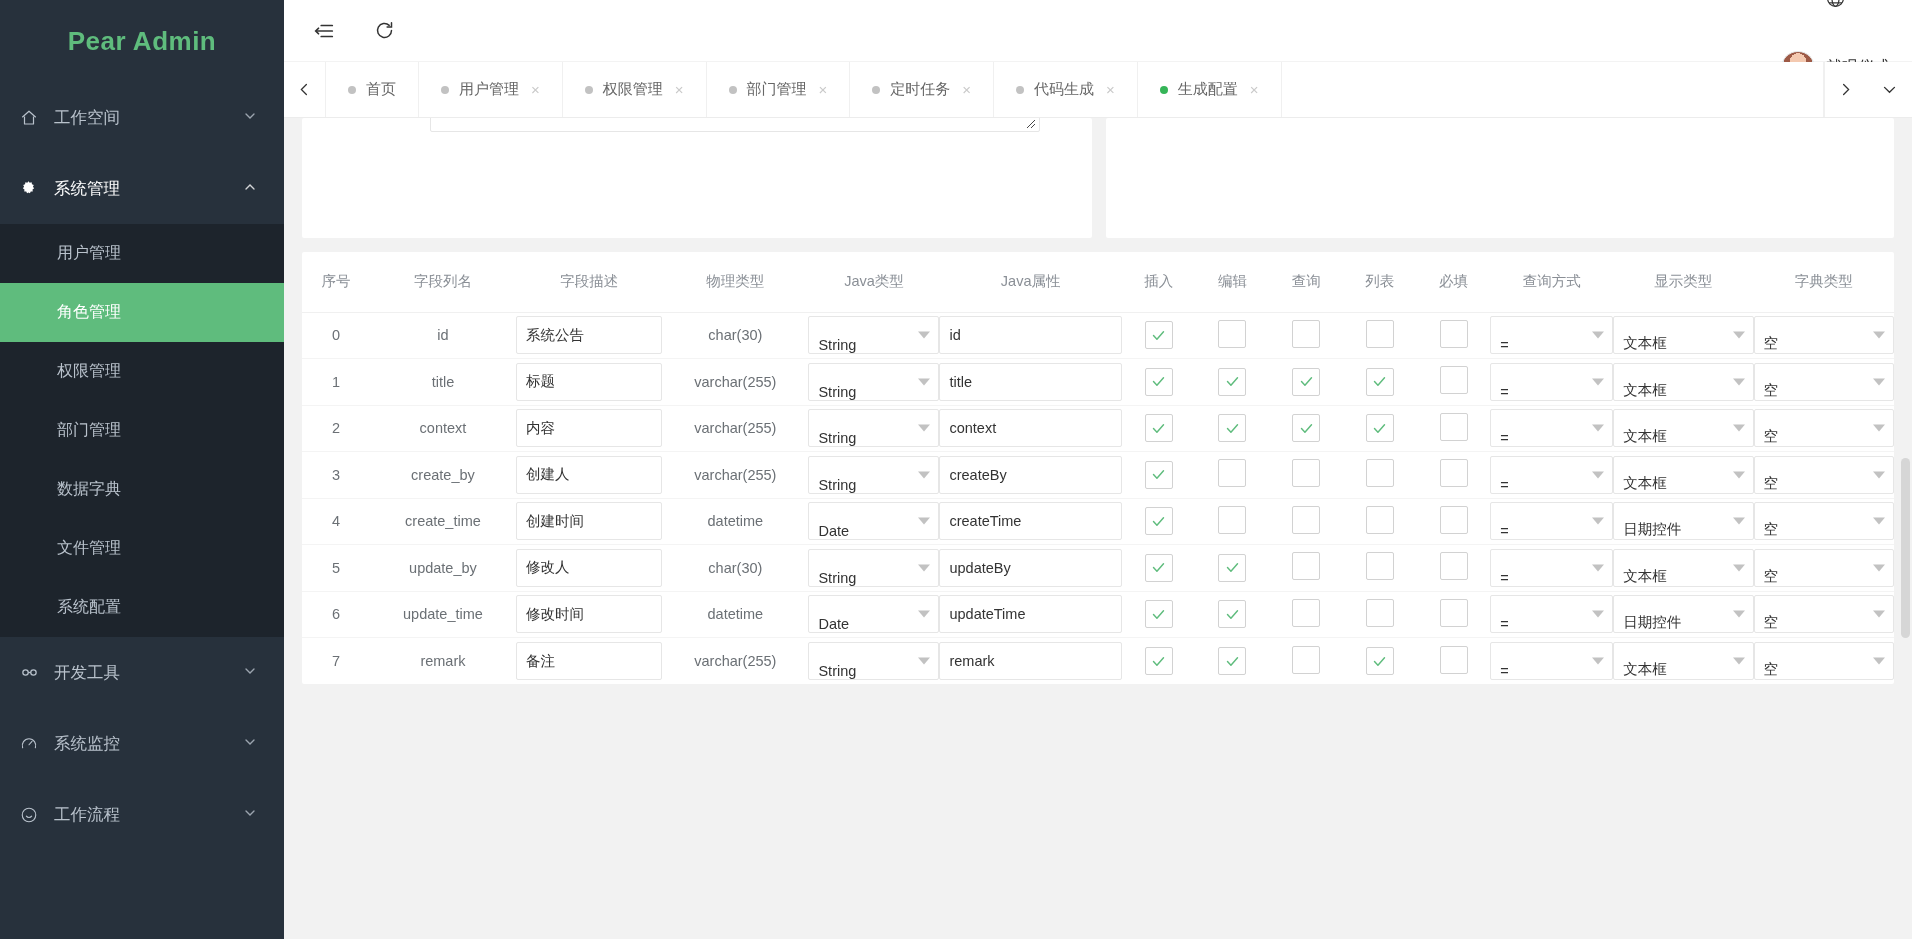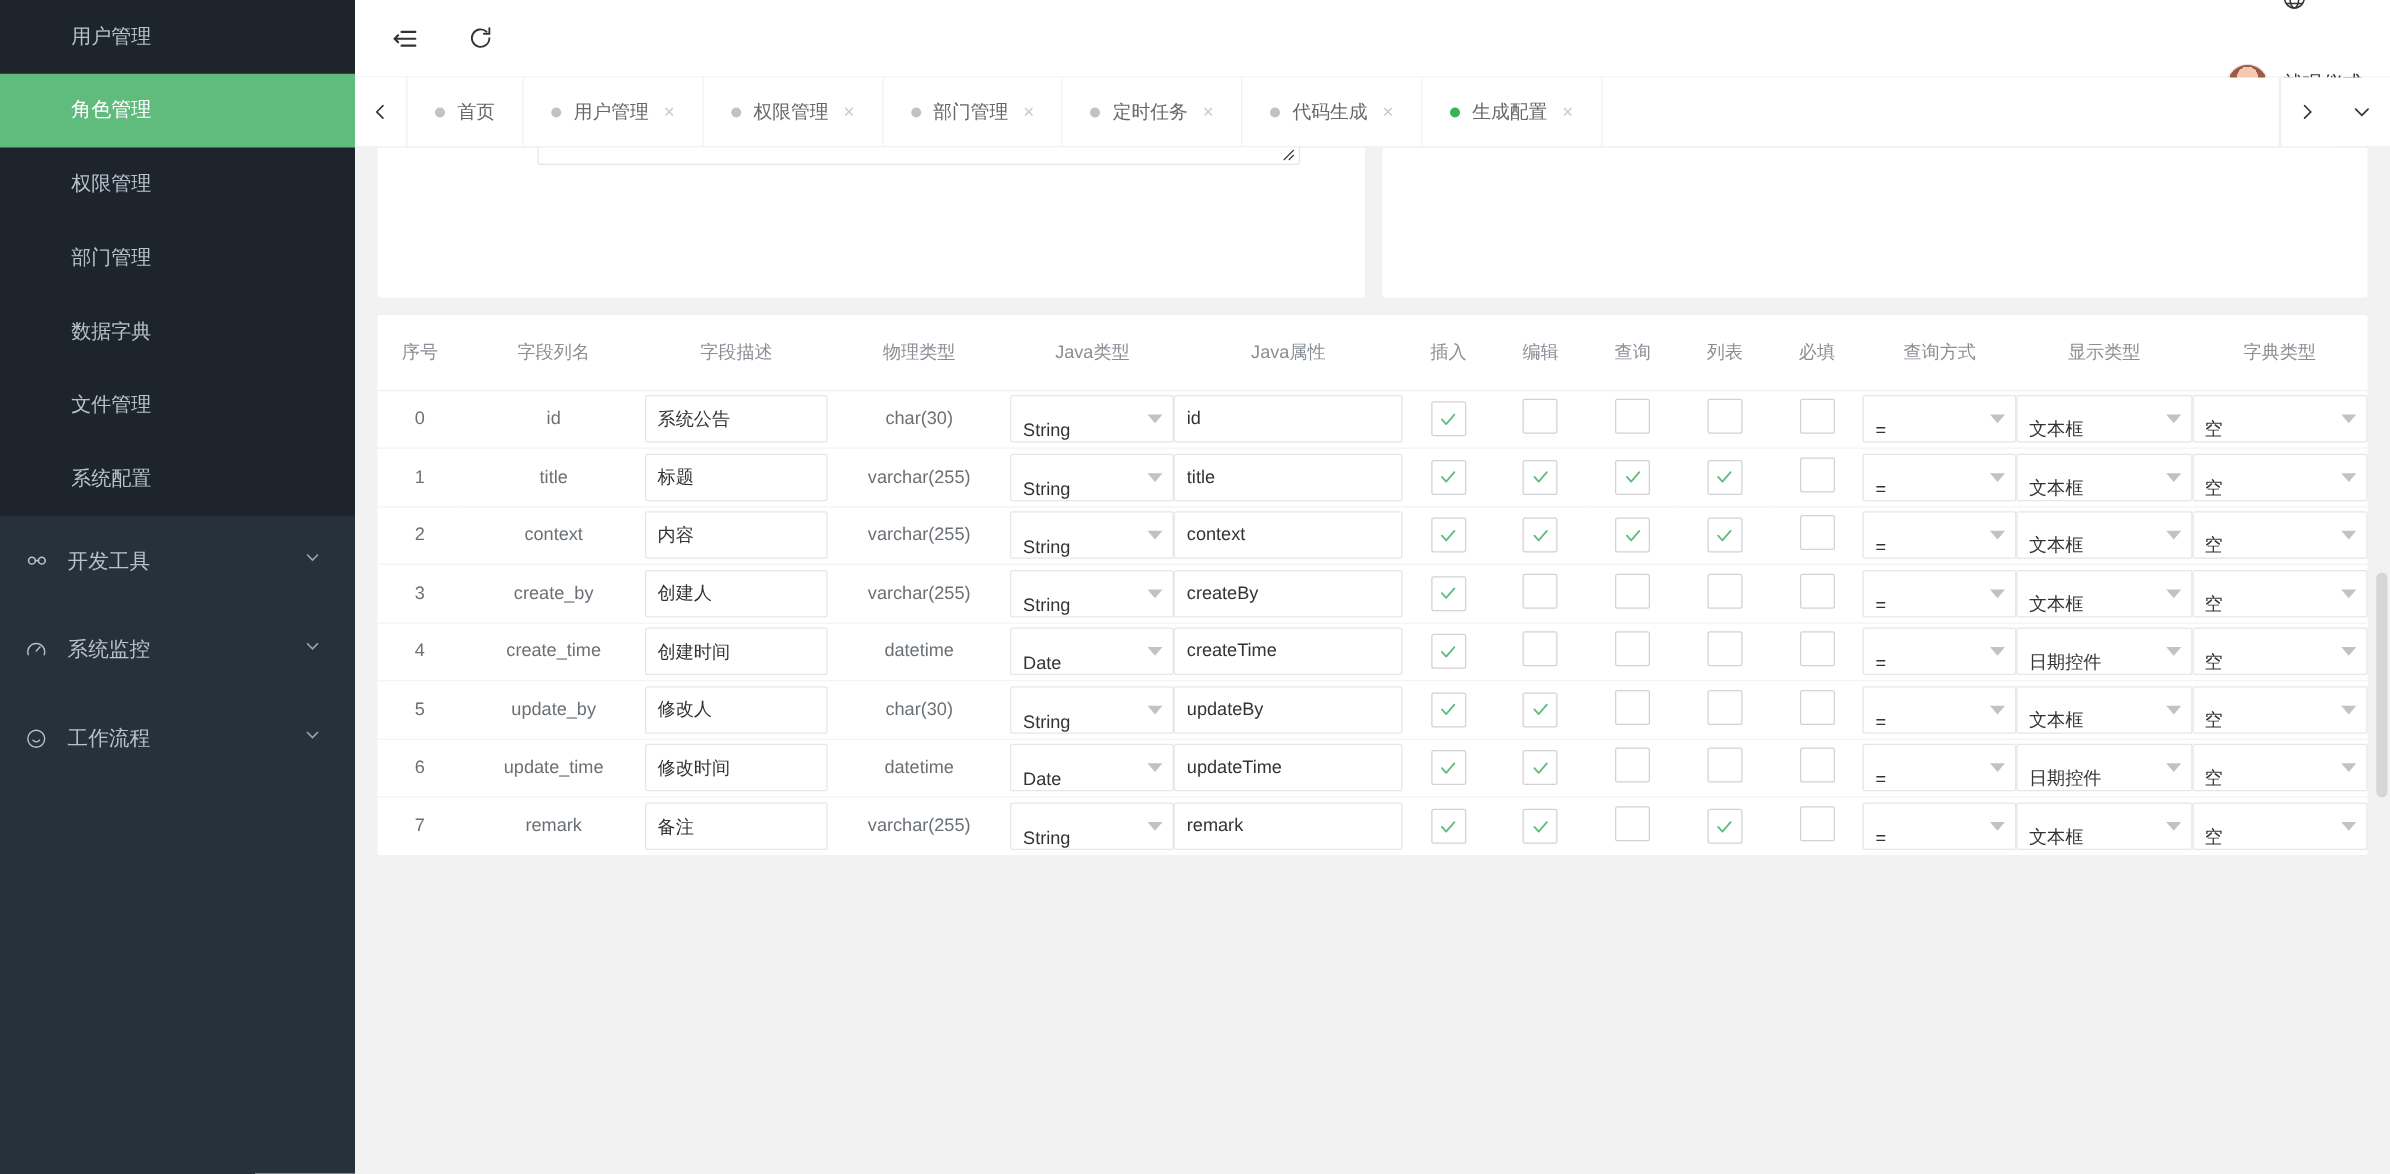--- a/index.html
+++ b/index.html
@@ -163,21 +163,46 @@
     position:absolute; right: 2px; top: 340px; width: 9px; height: 180px;
     background: #d6d6d6; border-radius: 5px;
   }
 </style>
 </head>
 <body>
 
 <div class="app">
 
   <aside class="sidebar">
+    <div class="brand">Pear Admin</div>
     <nav class="nav" id="nav">
+        <div class="nav-group-head">
+          <span class="nav-ico">
+            <svg width="18" height="18" viewBox="0 0 24 24" fill="none" stroke="currentColor" stroke-width="1.6" stroke-linejoin="round">
+              <path d="M3 11l9-8 9 8"></path>
+              <path d="M6 10v10h12V10"></path>
+            </svg>
+          </span>
+          <span class="nav-label">工作空间</span>
+          <span><svg class="caret" viewBox="0 0 24 24" fill="none" stroke="currentColor" stroke-width="2" stroke-linecap="round">
+              <polyline points="6,9 12,15 18,9"></polyline>
+            </svg></span>
+        </div>
+        <div class="nav-group-head open">
+          <span class="nav-ico">
+            <svg width="17" height="17" viewBox="0 0 24 24" fill="currentColor">
+              <path d="M12 8.6a3.4 3.4 0 1 0 0 6.8 3.4 3.4 0 0 0 0-6.8zm0 5a1.6 1.6 0 1 1 0-3.2 1.6 1.6 0 0 1 0 3.2z"></path>
+              <path d="M12 1.6l1.7 2.2 2.7-.7.5 2.8 2.6 1-1.3 2.5 1.8 2.2-2.3 1.7.3 2.8-2.8.2-1.2 2.5L12 17.6l-2 1.2-1.2-2.5-2.8-.2.3-2.8L4 11.6l1.8-2.2-1.3-2.5 2.6-1 .5-2.8 2.7.7z"></path>
+            </svg>
+          </span>
+          <span class="nav-label">系统管理</span>
+          <span><svg class="caret" viewBox="0 0 24 24" fill="none" stroke="currentColor" stroke-width="2" stroke-linecap="round">
+              <polyline points="6,15 12,9 18,15"></polyline>
+            </svg></span>
+        </div>
         <div class="submenu">
           <div class="submenu-item">用户管理</div>
           <div class="submenu-item active">角色管理</div>
           <div class="submenu-item">权限管理</div>
           <div class="submenu-item">部门管理</div>
           <div class="submenu-item">数据字典</div>
           <div class="submenu-item">文件管理</div>
           <div class="submenu-item">系统配置</div>
         </div>
         <div class="nav-group-head">

